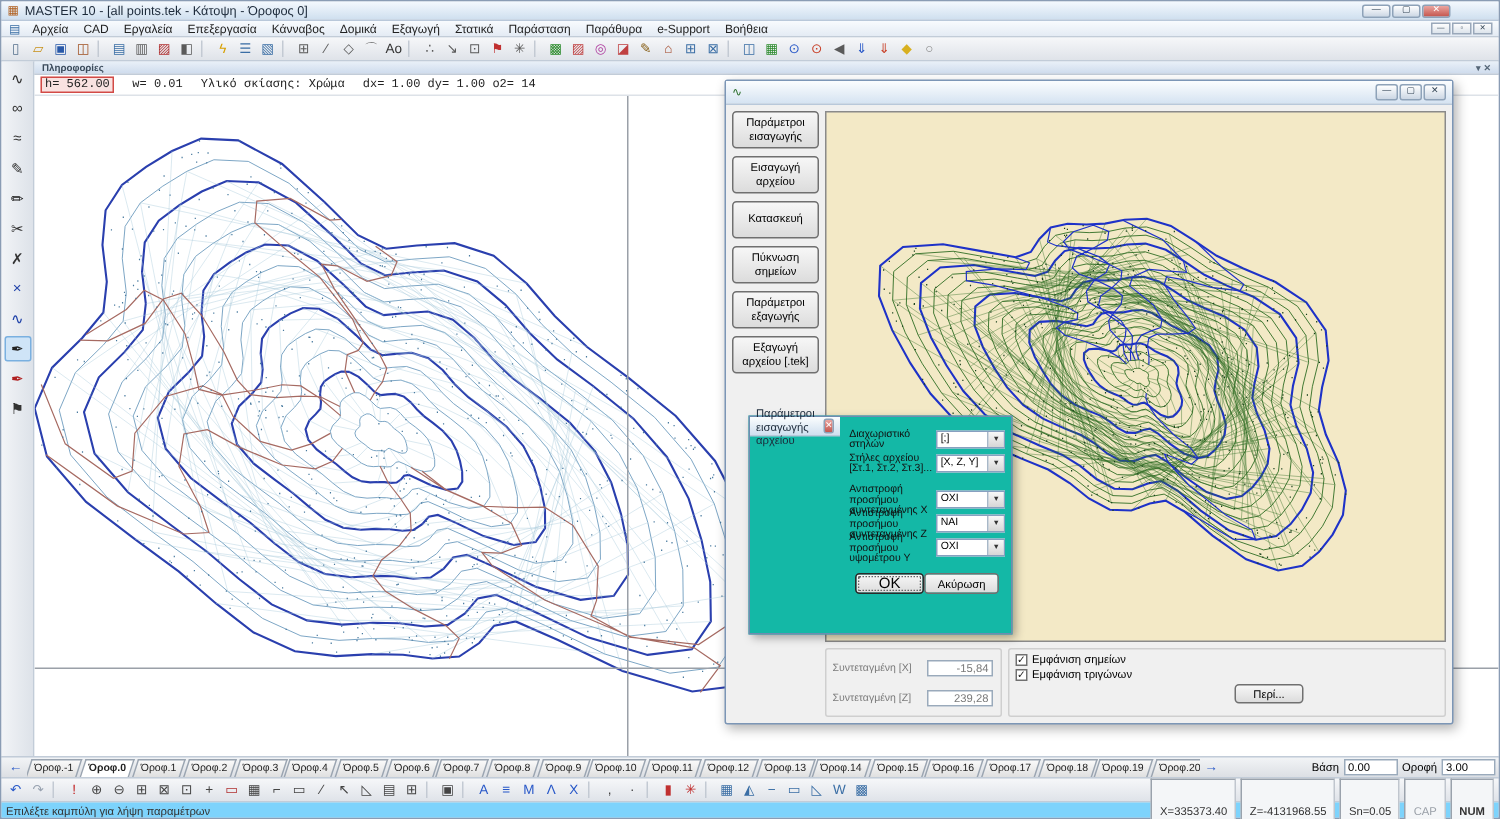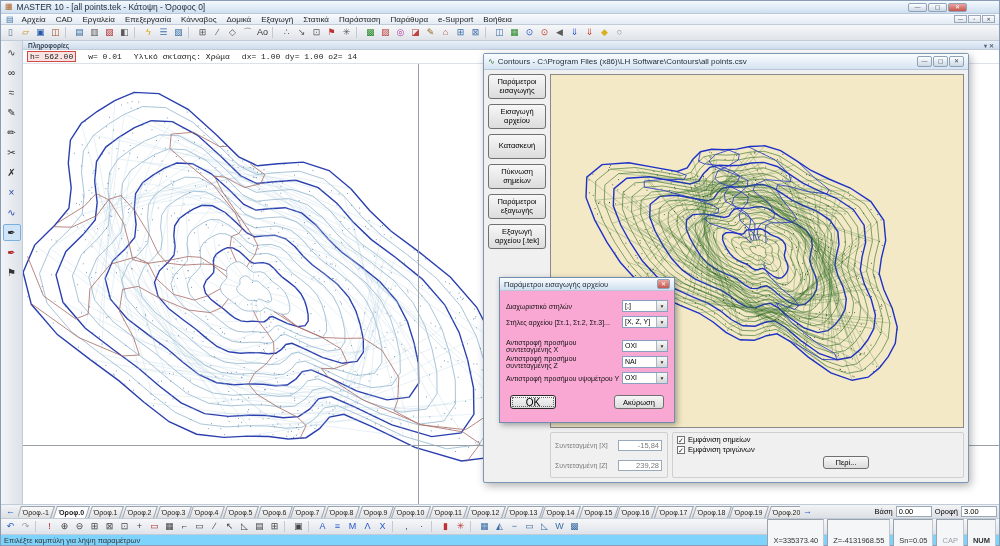--- a/index.html
+++ b/index.html
@@ -58,21 +58,21 @@
   .g2{width:118px;display:grid;grid-template-columns:60px 44px;gap:2px 3px;align-items:center}
   .g3{flex:1;display:flex;flex-direction:column;gap:1px;padding:2px 4px}
   .lbl{font-size:7px;white-space:nowrap;overflow:hidden}
   .grey{color:#7a7a7a}
   .field{background:#fff;border:1px solid #9aaabb;height:11px;font-size:7.5px;padding:0 2px;display:flex;align-items:center;overflow:hidden}
   .field.right{justify-content:flex-end}
   .chk{display:flex;gap:3px;align-items:center;font-size:7.5px}
   .chk-box{width:8px;height:8px;border:1px solid #707070;background:#fff;font-size:7px;line-height:7px;text-align:center;color:#222}
   .about-btn{width:46px;height:13px;font-size:7.5px;align-self:center;margin-left:56px;margin-top:1px}
   
-  .import-dlg{position:absolute;left:15px;top:223px;width:176px;height:146px;background:#f9a8d4;border:1px solid #6e8cb0;box-shadow:2px 2px 6px rgba(0,0,0,.35);display:flex;flex-direction:column;z-index:10}
+  .import-dlg{position:absolute;left:15px;top:223px;width:176px;height:146px;background:#14b8a6;border:1px solid #6e8cb0;box-shadow:2px 2px 6px rgba(0,0,0,.35);display:flex;flex-direction:row;z-index:10}
   .id-title{height:13px;display:flex;align-items:center;padding:0 4px;background:linear-gradient(#fbfdfe,#cfdfef);border-bottom:1px solid #b8c8da;font-size:7.5px;color:#1c2a3a}
   .id-close{margin-left:auto;width:13px;height:10px;border:1px solid #8ea2b8;border-radius:2px;background:linear-gradient(#eba5a0,#c4564e);color:#fff;font-size:6px;line-height:8px;text-align:center}
   .id-body{flex:1;padding:7px 6px 4px;display:flex;flex-direction:column}
   .id-row{display:flex;align-items:center;height:16px}
   .id-row:nth-child(3){margin-top:8px}
   .id-label{font-size:7px;flex:1;padding-right:2px;color:#111}
   .dd{width:46px;height:12px;background:#fff;border:1px solid #88a0c0;display:flex;align-items:stretch}
   .dd-val{flex:1;font-size:7px;padding:1px 0 0 2px;overflow:hidden;white-space:nowrap}
   .dd-arrow{width:11px;background:linear-gradient(#f8f8f8,#d6d6d6);border-left:1px solid #a8b8c8;font-size:5px;display:flex;align-items:center;justify-content:center;color:#333}
   .id-btns{display:flex;justify-content:space-between;padding:9px 4px 0}
@@ -231,21 +231,20 @@
           </svg>
         <div class="vline"></div>
         <div class="hline"></div>
       </div>
     </div>
   </div>
 
   <div class="cw">
     <div class="cw-title">
       <span style="color:#2a6e2a">∿</span>
-      <span>Contours - C:\Program Files (x86)\LH Software\Contours\all points.csv</span>
       <span class="cw-btns">
         <span class="cw-btn">—</span>
         <span class="cw-btn">▢</span>
         <span class="cw-btn">✕</span>
       </span>
     </div>
     <div class="cw-body">
       <div class="cw-side">
         <div class="side-list">
             <div class="btn side-btn">Παράμετροι εισαγωγής</div>

